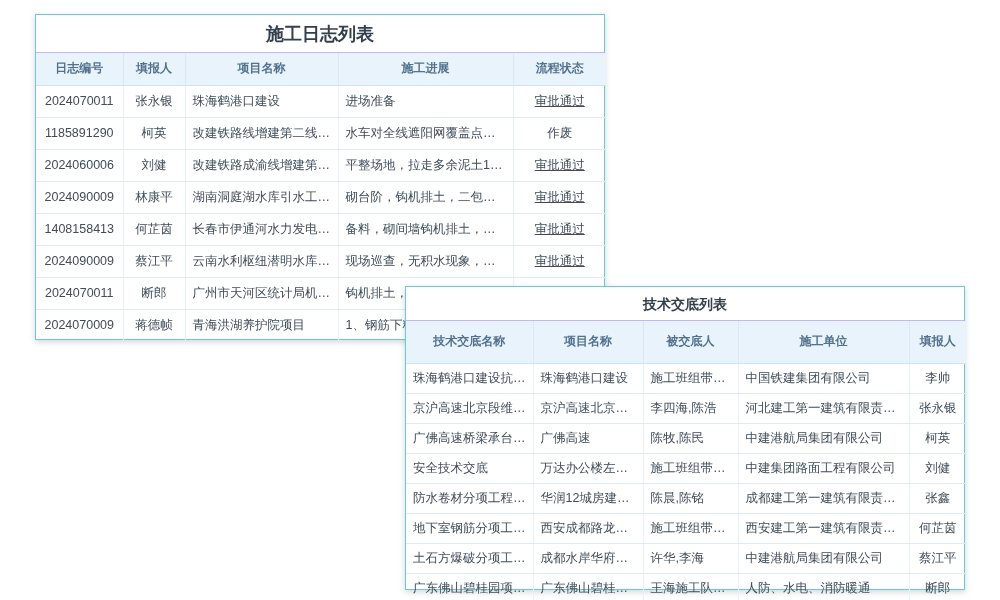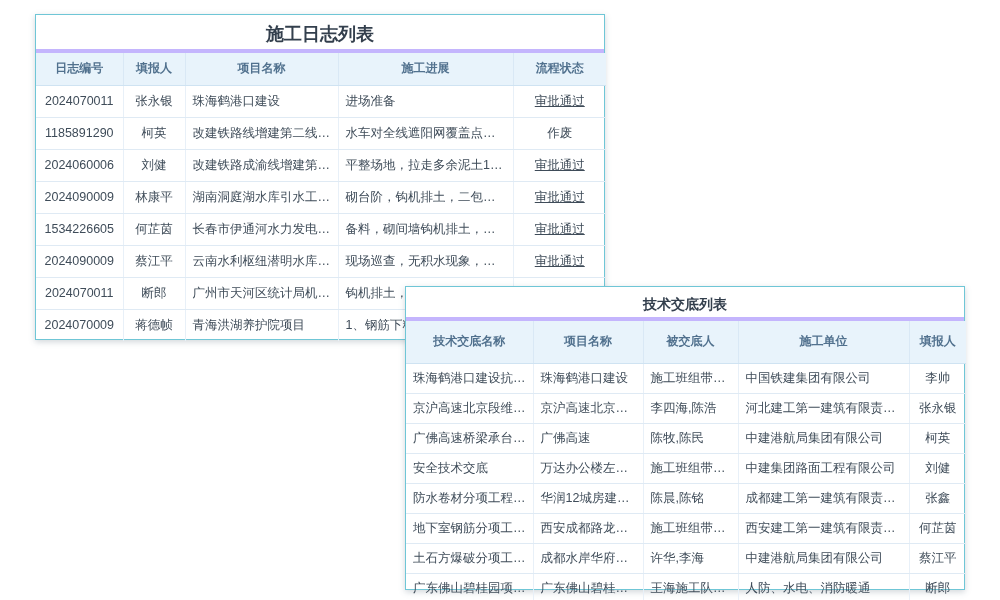--- a/index.html
+++ b/index.html
@@ -19,21 +19,21 @@
   }
   .panel-log { left: 35px; top: 14px; width: 570px; height: 326px; z-index: 1; }
   .panel-disclosure { left: 405px; top: 286px; width: 560px; height: 304px; z-index: 2; }
 
   .panel-title {
     height: 38px; line-height: 38px;
     text-align: center;
     font-weight: bold;
     font-size: 18px;
     color: #333f4d;
-    border-bottom: 4px solid #c4b5fd;
+    border-bottom: 1px solid #c4b5fd;
     background: #ffffff;
   }
   .panel-disclosure .panel-title { height: 34px; line-height: 34px; font-size: 14px; }
 
   table.grid {
     width: 100%;
     border-collapse: collapse;
     table-layout: fixed;
     font-size: 12.5px;
   }
@@ -119,21 +119,21 @@
           <td class="al-c st-approved">审批通过</td>
         </tr>
         <tr>
           <td class="c-link al-c">2024090009</td>
           <td class="c-link al-c">林康平</td>
           <td class="c-link al-l">湖南洞庭湖水库引水工程...</td>
           <td class="c-text al-l">砌台阶，钩机排土，二包砌间...</td>
           <td class="al-c st-approved">审批通过</td>
         </tr>
         <tr>
-          <td class="c-link al-c">1534226605</td>
+          <td class="c-link al-c">1408158413</td>
           <td class="c-link al-c">何芷茵</td>
           <td class="c-link al-l">长春市伊通河水力发电厂...</td>
           <td class="c-text al-l">备料，砌间墙钩机排土，瓦工...</td>
           <td class="al-c st-approved">审批通过</td>
         </tr>
         <tr>
           <td class="c-link al-c">2024090009</td>
           <td class="c-link al-c">蔡江平</td>
           <td class="c-link al-l">云南水利枢纽潜明水库一...</td>
           <td class="c-text al-l">现场巡查，无积水现象，水马...</td>

